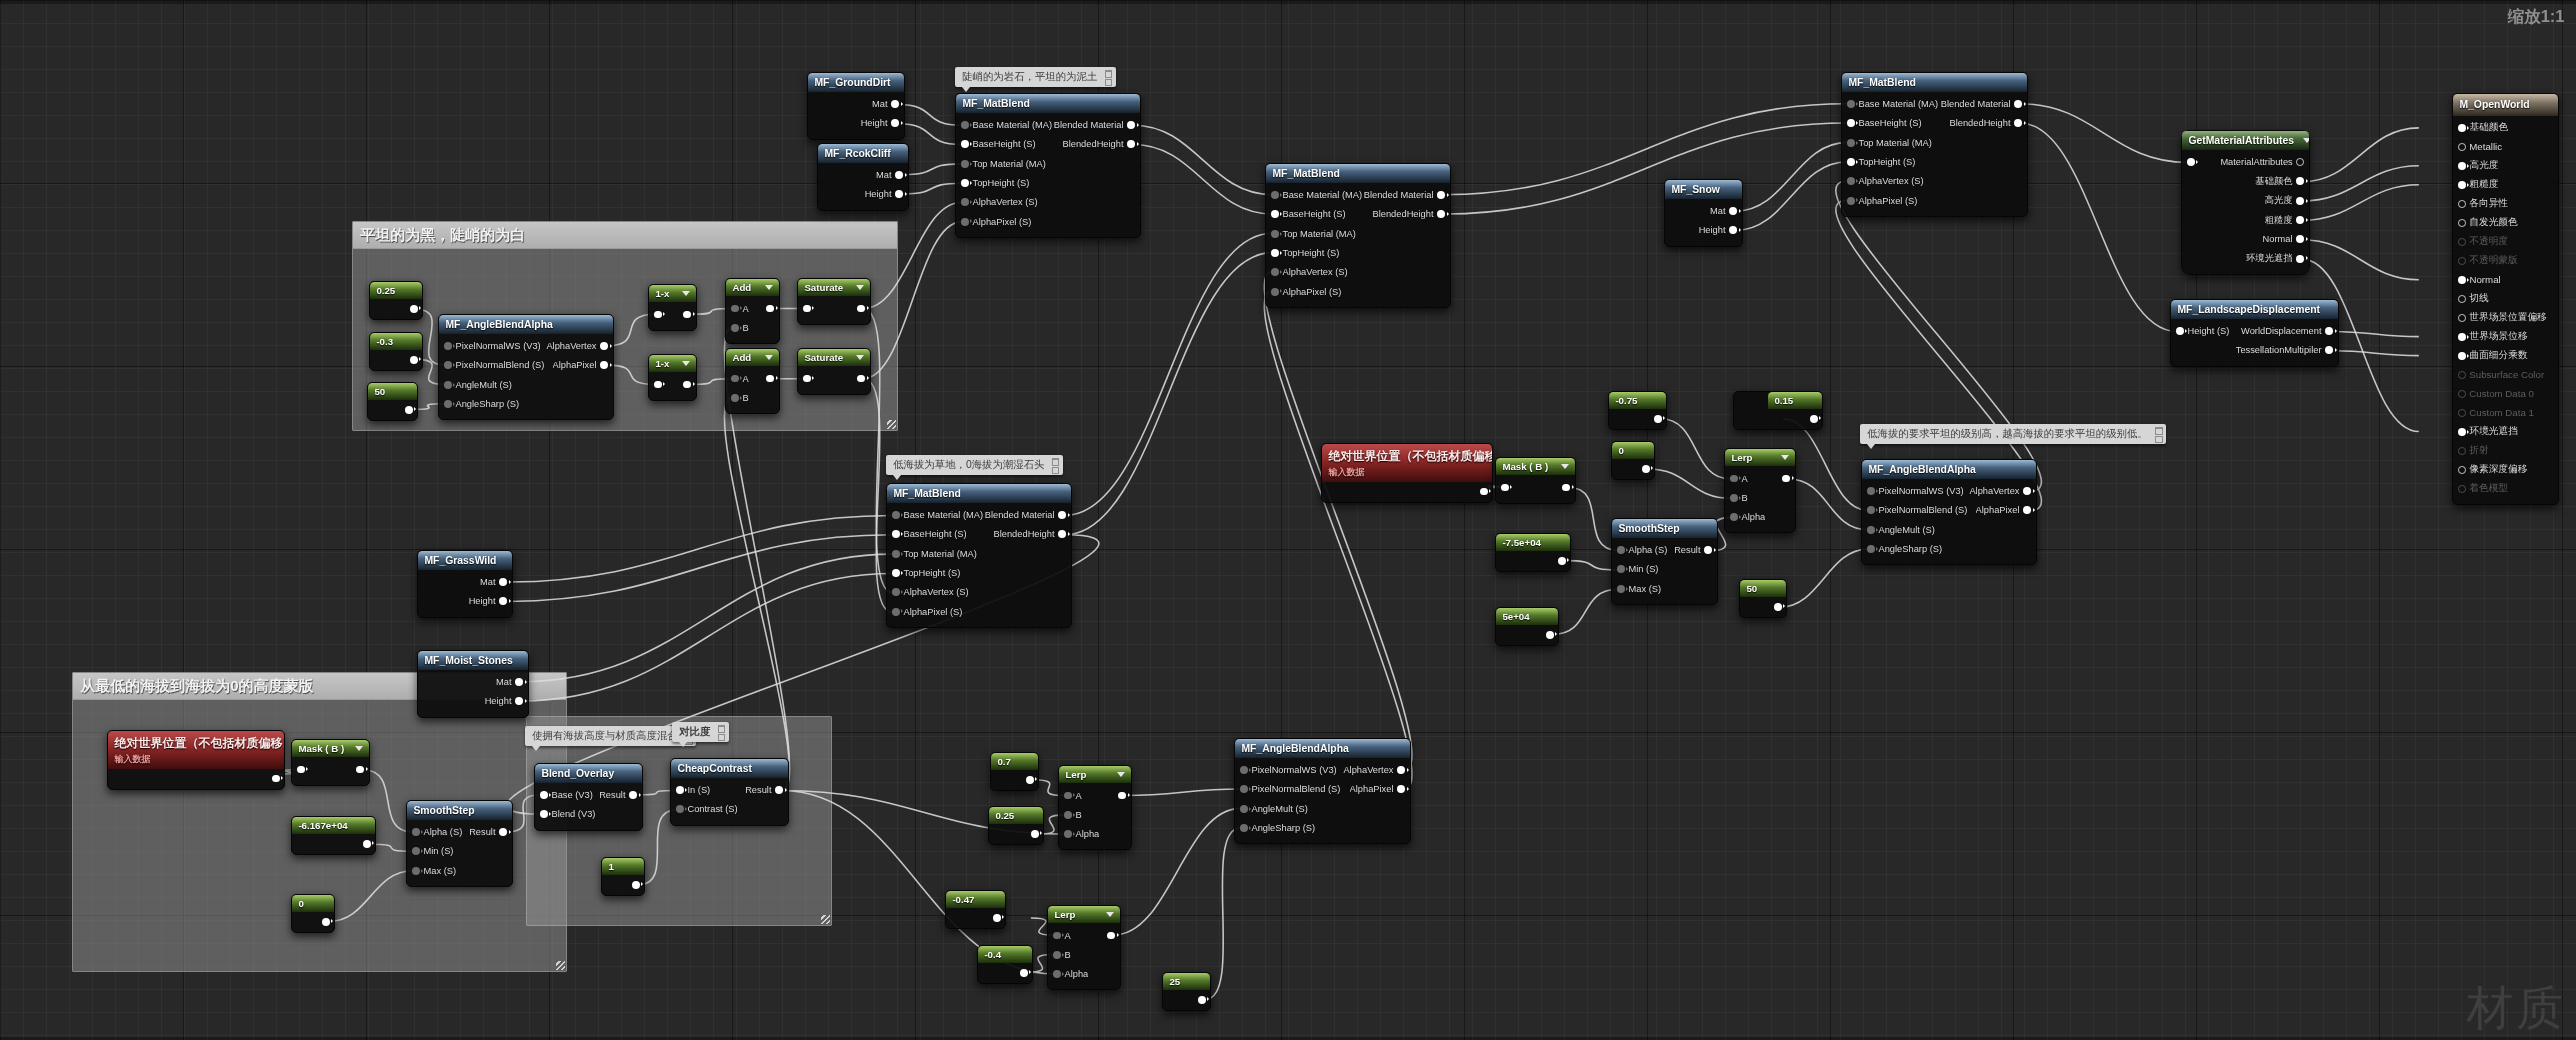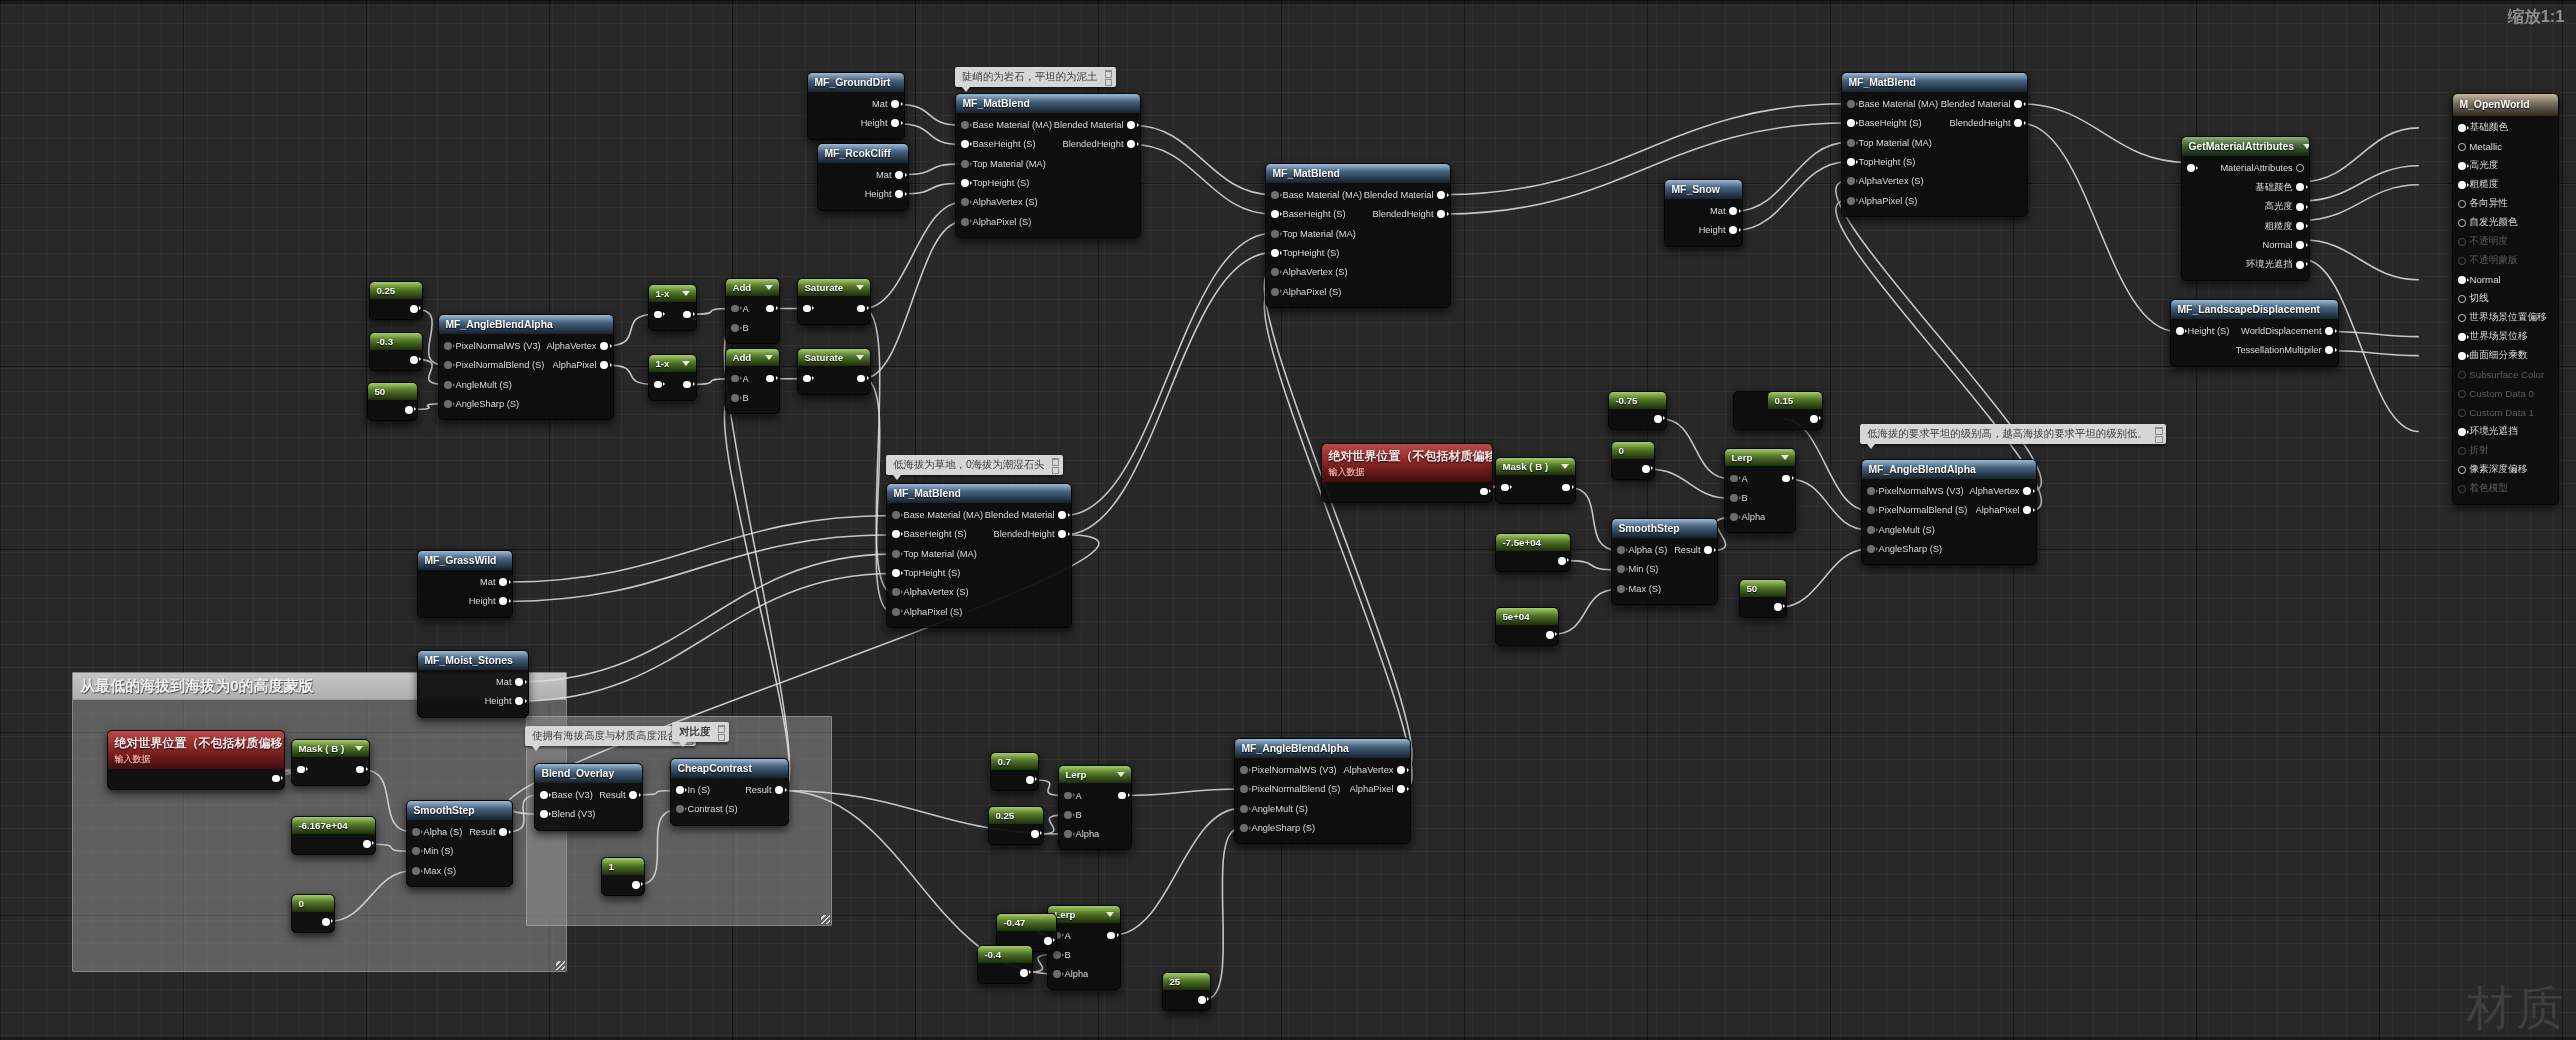--- a/index.html
+++ b/index.html
@@ -67,20 +67,23 @@
   
   .zoom-label{position:absolute;top:5.7px;right:11.5px;font-size:16.5px;font-weight:bold;color:#8f8f8f;z-index:5;}
   .watermark{position:absolute;bottom:1.4px;right:10px;font-size:47px;color:#3f3f3f;z-index:0;letter-spacing:2.9px;}
 </style>
 </head>
 <body>
 
 <div id="canvas">
   <div class="watermark">材质</div>
   <div id="comments-layer">
+      <div class="cbox" style="left: 352px; top: 221px; width: 544px; height: 208px;">
+        <div class="cbar">平坦的为黑，陡峭的为白</div>
+      </div>
       <div class="cbox" style="left: 72px; top: 672px; width: 493px; height: 298px;">
         <div class="cbar">从最低的海拔到海拔为0的高度蒙版</div>
       </div>
       <div class="cbox" style="left: 526px; top: 716px; width: 304px; height: 208px;"></div>
     </div>
   <svg id="wires" width="2576" height="1041" viewBox="0 0 3597 1453">
       <path d="M 1253.5 145.5 C 1309.5 145.5, 1286.5 174.5, 1342.5 174.5" fill="none" stroke="#dcdcdc" stroke-width="2.2" stroke-opacity="0.88"></path>
       <path d="M 1253.5 172.5 C 1309.5 172.5, 1286.5 201.5, 1342.5 201.5" fill="none" stroke="#dcdcdc" stroke-width="2.2" stroke-opacity="0.88"></path>
       <path d="M 1259.5 243.5 C 1315.5 243.5, 1286.5 228.5, 1342.5 228.5" fill="none" stroke="#dcdcdc" stroke-width="2.2" stroke-opacity="0.88"></path>
       <path d="M 1259.5 270.5 C 1315.5 270.5, 1286.5 255.5, 1342.5 255.5" fill="none" stroke="#dcdcdc" stroke-width="2.2" stroke-opacity="0.88"></path>
@@ -765,21 +768,21 @@
           </div>
           <div class="row">
             <span class="grp"></span>
             <span class="grp">
               <span class="pl">TessellationMultipiler</span>
               <span class="pin on"></span>
             </span>
           </div>
         </div>
       </div>
-      <div class="node getattr" style="left: 2181px; top: 136px; width: 127px;">
+      <div class="node getattr" style="left: 2181px; top: 130px; width: 127px; border-radius: 9px;">
         <div class="hd">
           <span>GetMaterialAttributes</span>
           <span class="sp"></span>
           <span class="caret"></span>
         </div>
         <div class="body">
           <div class="row">
             <span class="grp">
               <span class="pin on"></span>
             </span>
@@ -1277,21 +1280,21 @@
       </div>
       <div class="node const" style="left: 988px; top: 806px; width: 54px;">
         <div class="hd">
           <span>0.25</span>
           <span class="sp"></span>
         </div>
         <div class="body cb">
           <span class="pin on cpin"></span>
         </div>
       </div>
-      <div class="node const" style="left: 996px; top: 890px; width: 59px; margin-top: 23px;">
+      <div class="node const" style="left: 945px; top: 890px; width: 59px;">
         <div class="hd">
           <span>-0.47</span>
           <span class="sp"></span>
         </div>
         <div class="body cb">
           <span class="pin on cpin"></span>
         </div>
       </div>
       <div class="node const" style="left: 977px; top: 945px; width: 54px;">
         <div class="hd">

